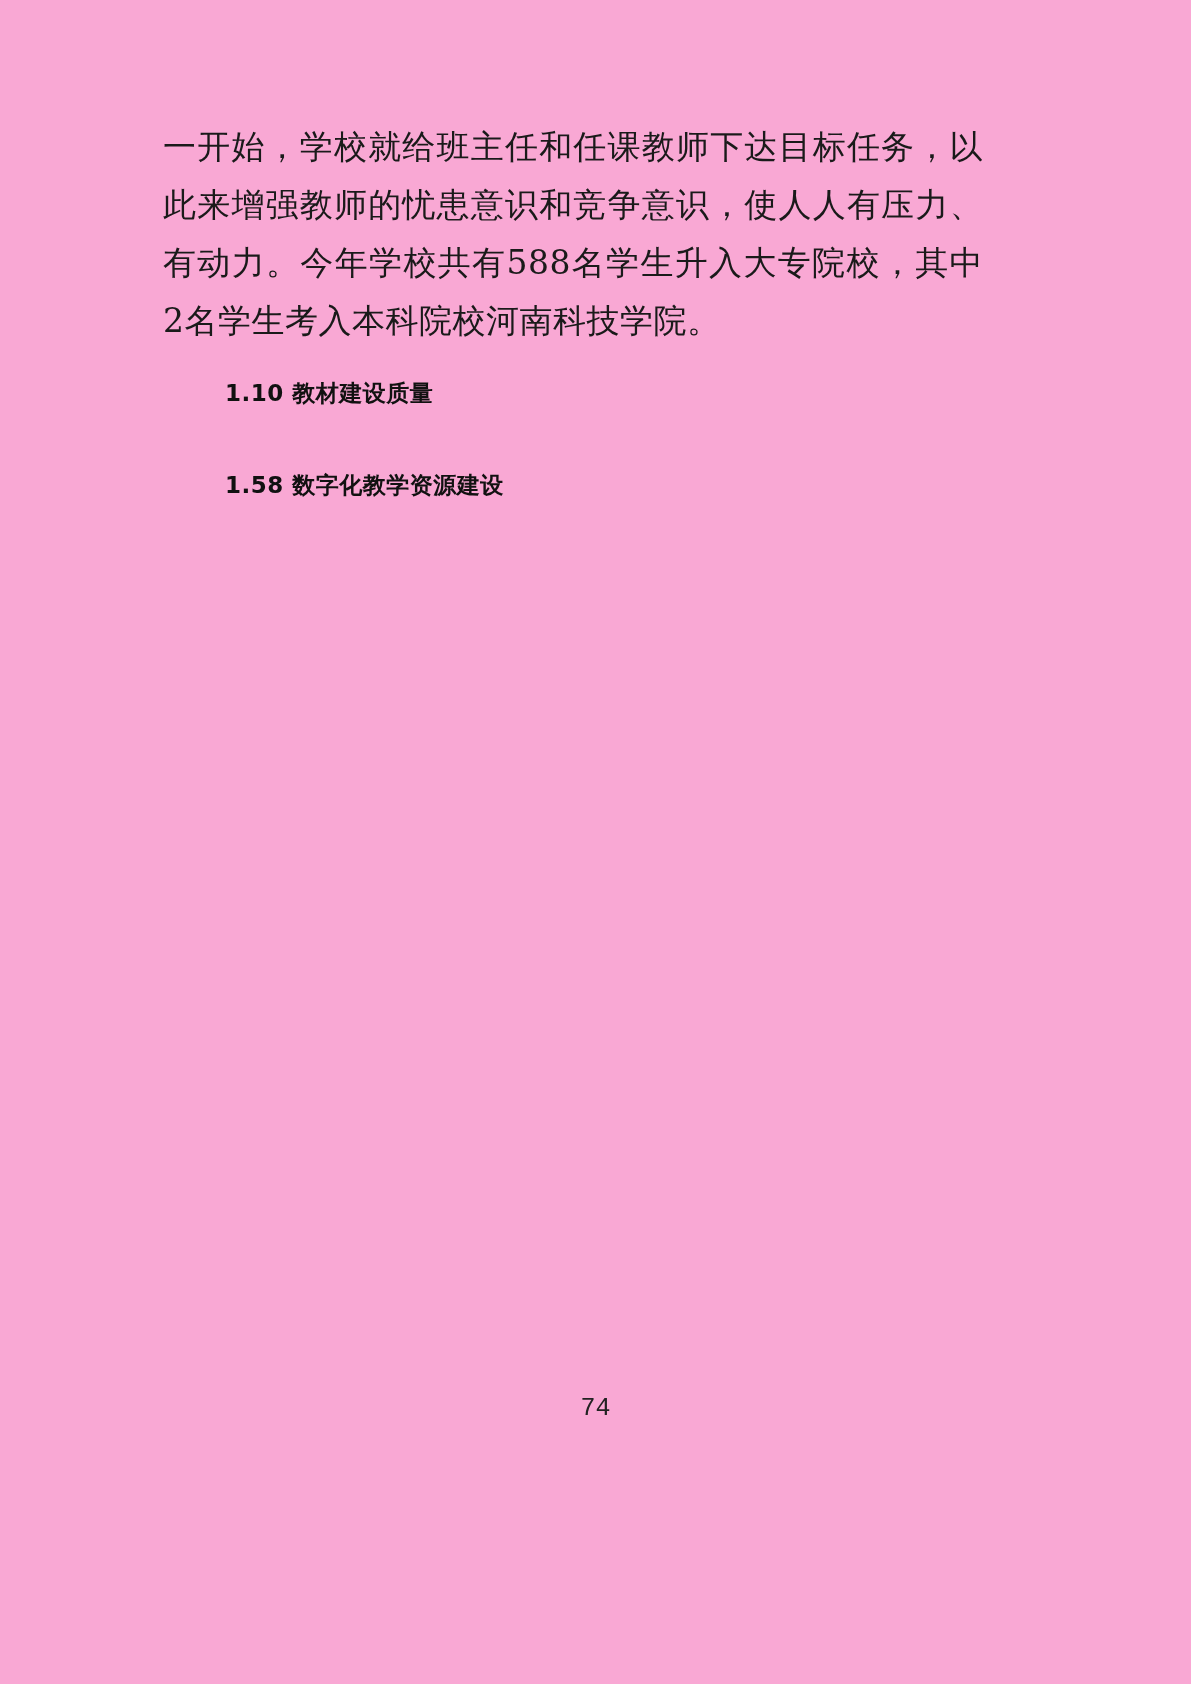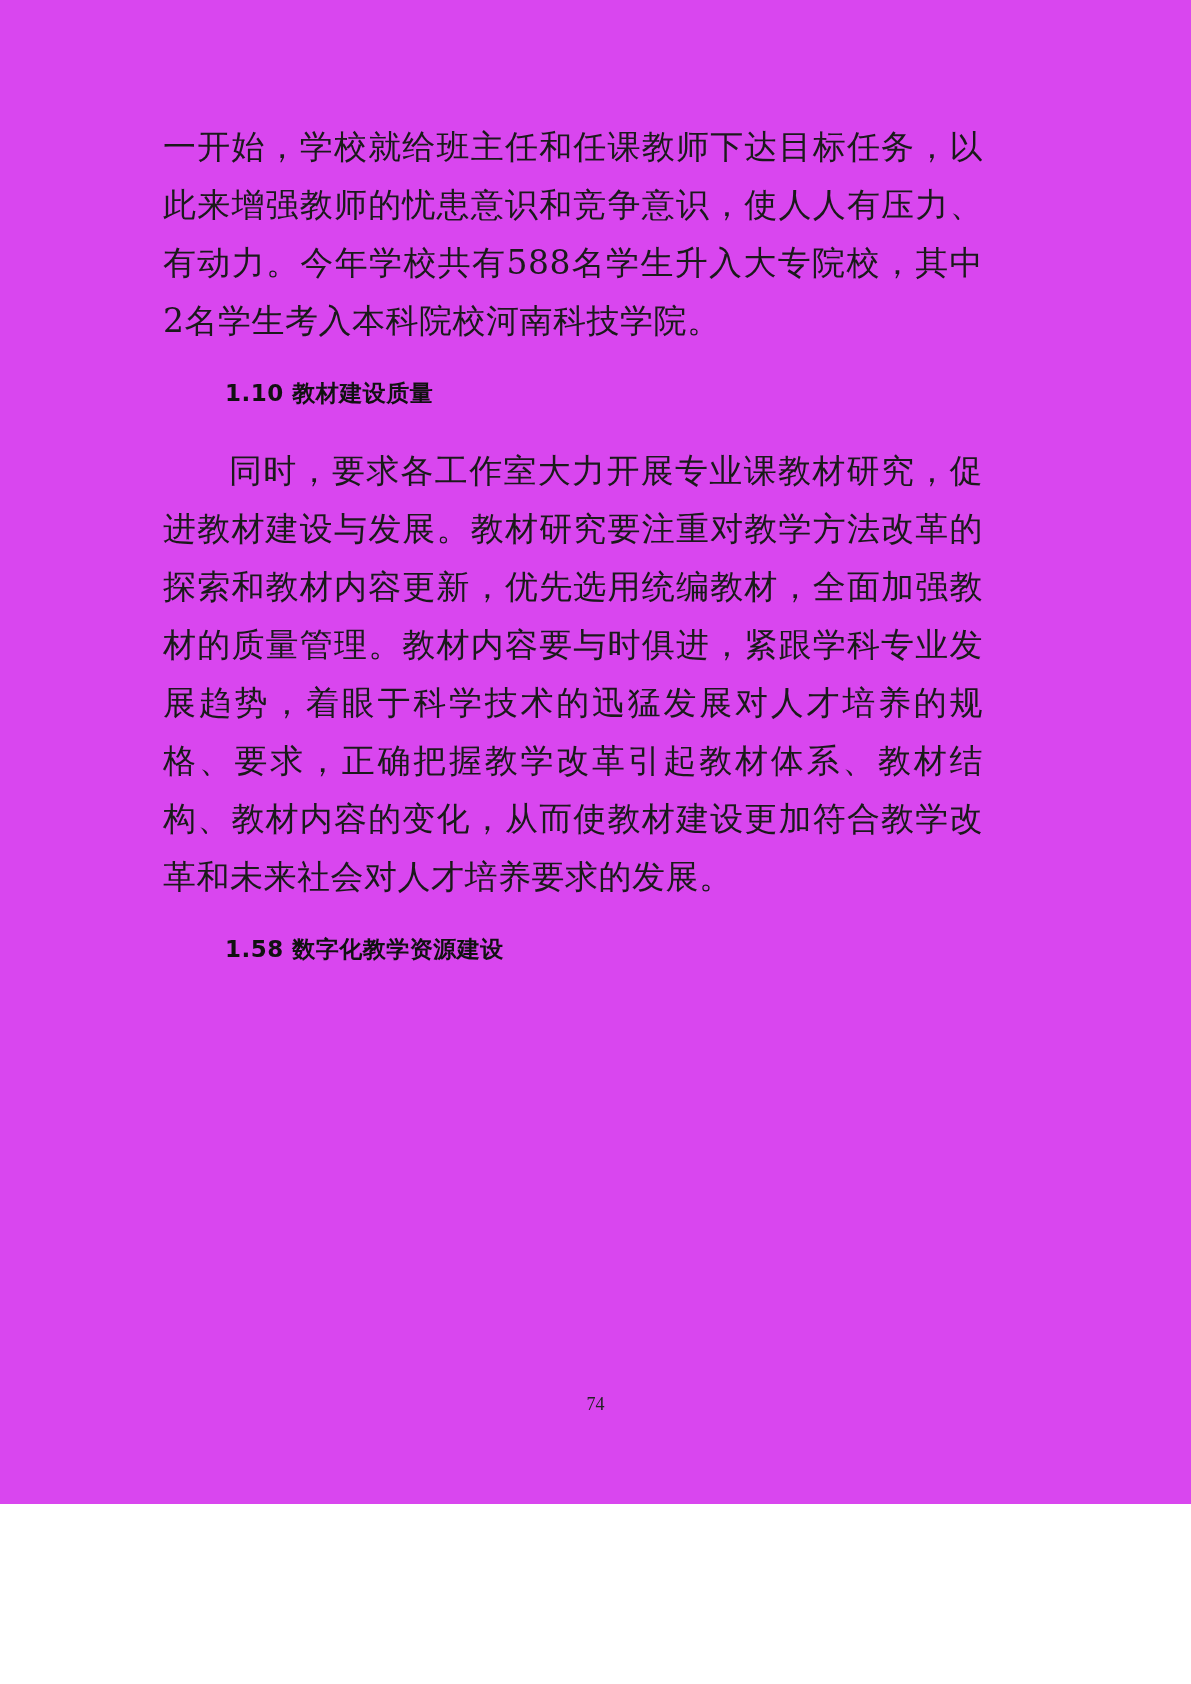--- a/index.html
+++ b/index.html
@@ -7,23 +7,23 @@
     padding: 0;
     background: #ffffff;
   }
   body {
     font-family: "Liberation Serif", "DejaVu Serif", serif;
     color: #000000;
   }
   .page {
     position: relative;
     width: 1191px;
-    height: 1504px;
+    height: 1684px;
     margin: 0 auto;
-    background: #d946ef;
+    background: #f9a8d4;
     box-sizing: border-box;
     overflow: hidden;
   }
   .content {
     position: absolute;
     left: 163px;
     top: 118px;
     width: 820px;
   }
   p.body-text {
@@ -49,38 +49,37 @@
     letter-spacing: 0.5px;
     color: #111111;
   }
   .gap-md { height: 14px; }
   .page-number {
     position: absolute;
     left: 0;
     right: 0;
     top: 1394px;
     text-align: center;
-    font-size: 18px;
-    font-family: Liberation Serif, serif;
+    font-size: 25px;
+    font-family: Liberation Mono, monospace;
     color: #222222;
   }
 </style>
 </head>
 <body>
 
 <div class="page">
   <div class="content">
 
     <p class="body-text">一开始，学校就给班主任和任课教师下达目标任务，以此来增强教师的忧患意识和竞争意识，使人人有压力、有动力。今年学校共有588名学生升入大专院校，其中2名学生考入本科院校河南科技学院。</p>
 
     <h2 class="heading">1.10  教材建设质量</h2>
 
 
     <div class="gap-md"></div>
 
-    <p class="body-text indent">同时，要求各工作室大力开展专业课教材研究，促进教材建设与发展。教材研究要注重对教学方法改革的探索和教材内容更新，优先选用统编教材，全面加强教材的质量管理。教材内容要与时俱进，紧跟学科专业发展趋势，着眼于科学技术的迅猛发展对人才培养的规格、要求，正确把握教学改革引起教材体系、教材结构、教材内容的变化，从而使教材建设更加符合教学改革和未来社会对人才培养要求的发展。</p>
 
     <h2 class="heading">1.58  数字化教学资源建设</h2>
 
   </div>
 
   <div class="page-number">74</div>
 </div>
 
 </body></html>

